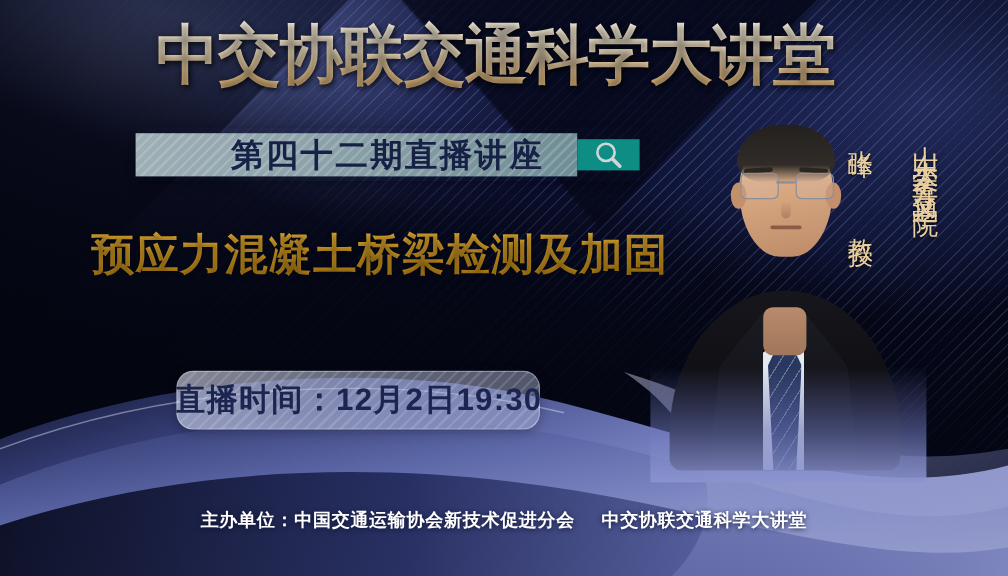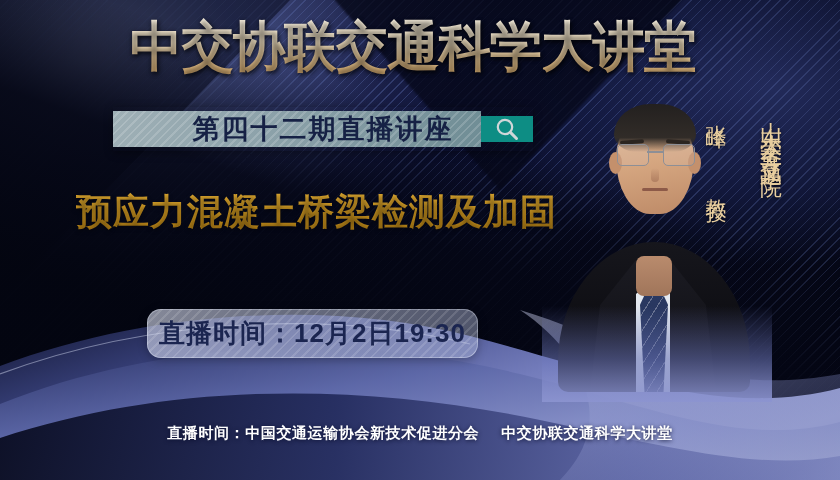--- a/index.html
+++ b/index.html
@@ -286,21 +286,21 @@
     color: transparent;
     text-shadow: 0 2px 4px rgba(0,0,0,0.35);
     white-space: nowrap;
     margin-left: 30px;
   }
 
   
   .time-badge {
     position: absolute;
     left: 147px; top: 309px;
-    width: 331px; height: 49px;
+    width: 303px; height: 49px;
     display: flex;
     align-items: center;
     justify-content: center;
     border-radius: 14px;
     background: linear-gradient(110deg, rgba(214,219,238,0.62) 0%, rgba(196,203,228,0.52) 40%, rgba(176,185,217,0.44) 100%);
     box-shadow: inset 0 0 0 1px rgba(236,240,252,0.35), 0 2px 10px rgba(0,0,0,0.28);
     overflow: hidden;
   }
   .time-badge::before {
     content: "";
@@ -454,16 +454,16 @@
 
   <div class="time-badge">
     <span class="time-badge-text">直播时间：12月2日19:30</span>
   </div>
 
   <div class="v-col v-name">张峰</div>
   <div class="v-col v-role">教授</div>
   <div class="v-col v-affil">山东大学齐鲁交通学院</div>
 
   <div class="footer">
-    <span>直播时间：</span><span>中国交通运输协会新技术促进分会</span><span class="gap"></span><span>中交协联交通科学大讲堂</span>
+    <span>主办单位：</span><span>中国交通运输协会新技术促进分会</span><span class="gap"></span><span>中交协联交通科学大讲堂</span>
   </div>
 
 </div>
 
 </body></html>

